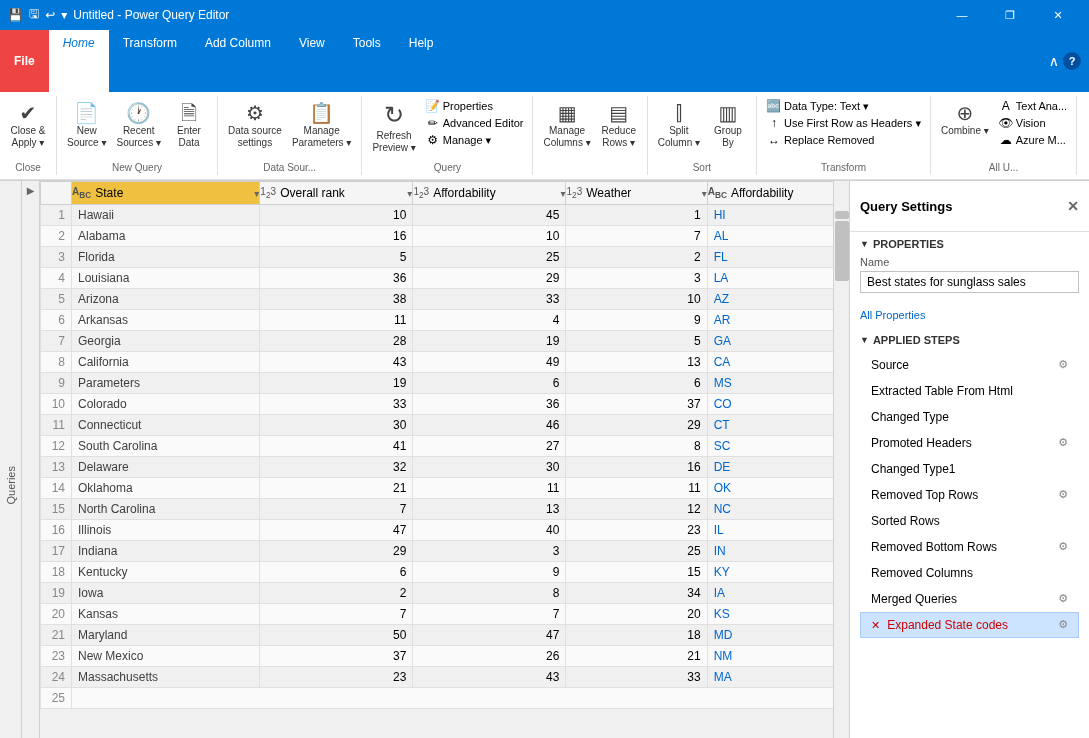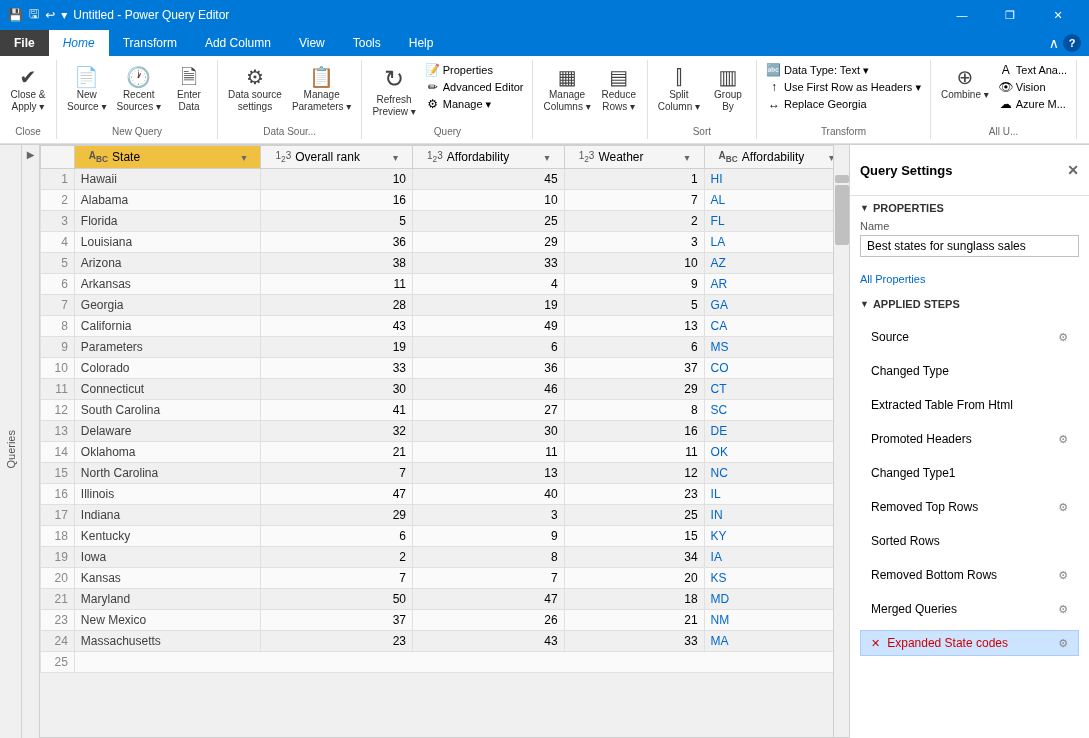--- a/index.html
+++ b/index.html
@@ -17,57 +17,57 @@
     }
     .title-bar-left { display: flex; align-items: center; gap: 6px; font-size: 12px; }
     .title-bar-controls { display: flex; gap: 2px; }
     .title-bar-btn { width: 46px; height: 30px; display: flex; align-items: center; justify-content: center; cursor: pointer; color: white; font-size: 11px; }
 
     
     .ribbon { background: #fff; border-bottom: 1px solid #d0d0d0; }
     .ribbon-tabs { display: flex; background: #0078d7; padding-left: 0; }
     .ribbon-tab { padding: 6px 14px; color: white; cursor: pointer; font-size: 12px; }
     .ribbon-tab.active { background: #ffffff; color: #0078d7; font-style: italic; }
-    .file-tab { background: #404040; color: white; padding: 6px 14px; font-size: 12px; font-weight: bold; }
+    .file-tab { background: #ef4444; color: white; padding: 24px 14px; font-size: 12px; font-weight: bold; }
 
     .ribbon-content { display: flex; align-items: stretch; padding: 4px 0; border-bottom: 1px solid #e0e0e0; min-height: 88px; }
     .ribbon-group { display: flex; flex-direction: column; align-items: center; border-right: 1px solid #e0e0e0; padding: 2px 6px; min-width: fit-content; }
     .ribbon-group-items { display: flex; align-items: flex-start; gap: 2px; flex: 1; }
     .ribbon-group-label { font-size: 10px; color: #666; margin-top: 2px; text-align: center; }
     .ribbon-btn { display: flex; flex-direction: column; align-items: center; cursor: pointer; padding: 3px 4px; min-width: 40px; border-radius: 3px; }
     .ribbon-btn-icon { font-size: 20px; line-height: 1.2; color: #444; }
     .ribbon-btn-label { font-size: 10px; color: #333; text-align: center; white-space: nowrap; line-height: 1.2; }
     .ribbon-btn-large { flex-direction: column; min-width: 44px; }
 
     .ribbon-vertical { display: flex; flex-direction: column; gap: 1px; }
     .ribbon-small-row { display: flex; align-items: center; gap: 2px; cursor: pointer; padding: 1px 3px; border-radius: 2px; white-space: nowrap; font-size: 11px; }
     .ribbon-small-icon { font-size: 12px; width: 16px; text-align: center; }
     .data-table { width: 100%; border-collapse: collapse; font-size: 12px; }
-    .data-table th { background: #f5f5f5; border: 1px solid #d0d0d0; padding: 4px 14px; text-align: left; position: sticky; top: 0; white-space: nowrap; font-weight: normal; }
+    .data-table th { background: #f5f5f5; border: 1px solid #d0d0d0; padding: 4px 0; text-align: left; position: sticky; top: 0; white-space: nowrap; font-weight: normal; }
     .data-table th .col-header { display: flex; align-items: center; gap: 4px; }
     .col-filter-btn { margin-left: auto; cursor: pointer; font-size: 10px; color: #666; }
     .data-table td { border: 1px solid #e0e0e0; padding: 3px 6px; }
     .data-table tr:nth-child(even) { background: #fafafa; }
     .row-num { color: #888; text-align: right; min-width: 25px; }
     .td-state { color: #404040; }
     .td-num { text-align: right; }
     .td-abbr-link { color: #0066cc; }
 
     
     .query-settings { width: 240px; background: #fff; border-left: 1px solid #d0d0d0; display: flex; flex-direction: column; overflow: hidden; }
     .qs-header { display: flex; align-items: center; justify-content: space-between; padding: 17px 10px; font-size: 13px; font-weight: bold; border-bottom: 1px solid #e0e0e0; }
     .qs-close { cursor: pointer; font-size: 14px; color: #666; }
     .qs-section { padding: 6px 10px; }
     .qs-section-title { font-size: 11px; font-weight: bold; color: #333; display: flex; align-items: center; gap: 4px; margin-bottom: 6px; }
     .qs-section-title::before { content: '▼'; font-size: 9px; }
     .qs-label { font-size: 11px; color: #555; margin-bottom: 3px; }
     .qs-name-box { border: 1px solid #c0c0c0; padding: 3px 6px; font-size: 12px; width: 100%; margin-bottom: 15px; }
     .qs-link { color: #0066cc; font-size: 11px; cursor: pointer; text-decoration: none; }
     .qs-steps { display: flex; flex-direction: column; overflow-y: auto; flex: 1; }
-    .step-item { display: flex; align-items: center; padding: 5px 10px; font-size: 12px; cursor: pointer; border: 1px solid transparent; justify-content: space-between; margin-top: 8px; }
+    .step-item { display: flex; align-items: flex-start; padding: 5px 10px; font-size: 12px; cursor: pointer; border: 1px solid transparent; justify-content: space-between; }
     .step-item.active { background: #cce4ff; border-color: #aaccff; }
     .step-item.error { color: #cc0000; }
     .step-left { display: flex; align-items: center; gap: 4px; }
   </style>
 </head>
 <body>
 
 <div class="title-bar">
   <div class="title-bar-left">
     <span>💾</span>
@@ -200,21 +200,21 @@
           <div class="ribbon-small-row">
             <span class="ribbon-small-icon">🔤</span>
             <span>Data Type: Text ▾</span>
           </div>
           <div class="ribbon-small-row">
             <span class="ribbon-small-icon">↑</span>
             <span>Use First Row as Headers ▾</span>
           </div>
           <div class="ribbon-small-row">
             <span class="ribbon-small-icon">↔</span>
-            <span>Replace Georgia</span>
+            <span>Replace Removed</span>
           </div>
         </div>
       </div>
       <div class="ribbon-group-label">Transform</div>
     </div>
 
     <div class="ribbon-group">
       <div class="ribbon-group-items" style="align-items:flex-start;">
         <div class="ribbon-btn ribbon-btn-large">
           <span class="ribbon-btn-icon">⊕</span>
@@ -519,34 +519,34 @@
           <div class="step-item">
     <span class="step-left">
 
       <span>Source</span>
     </span>
     <span style="font-size:11px;color:#888;">⚙</span>
   </div>
           <div class="step-item">
     <span class="step-left">
 
+      <span>Extracted Table From Html</span>
+    </span>
+
+  </div>
+          <div class="step-item">
+    <span class="step-left">
+
       <span>Changed Type</span>
     </span>
 
   </div>
           <div class="step-item">
     <span class="step-left">
 
-      <span>Extracted Table From Html</span>
-    </span>
-
-  </div>
-          <div class="step-item">
-    <span class="step-left">
-
       <span>Promoted Headers</span>
     </span>
     <span style="font-size:11px;color:#888;">⚙</span>
   </div>
           <div class="step-item">
     <span class="step-left">
 
       <span>Changed Type1</span>
     </span>
 
@@ -564,20 +564,27 @@
       <span>Sorted Rows</span>
     </span>
 
   </div>
           <div class="step-item">
     <span class="step-left">
 
       <span>Removed Bottom Rows</span>
     </span>
     <span style="font-size:11px;color:#888;">⚙</span>
+  </div>
+          <div class="step-item">
+    <span class="step-left">
+
+      <span>Removed Columns</span>
+    </span>
+
   </div>
           <div class="step-item">
     <span class="step-left">
 
       <span>Merged Queries</span>
     </span>
     <span style="font-size:11px;color:#888;">⚙</span>
   </div>
           <div class="step-item active error">
     <span class="step-left">

